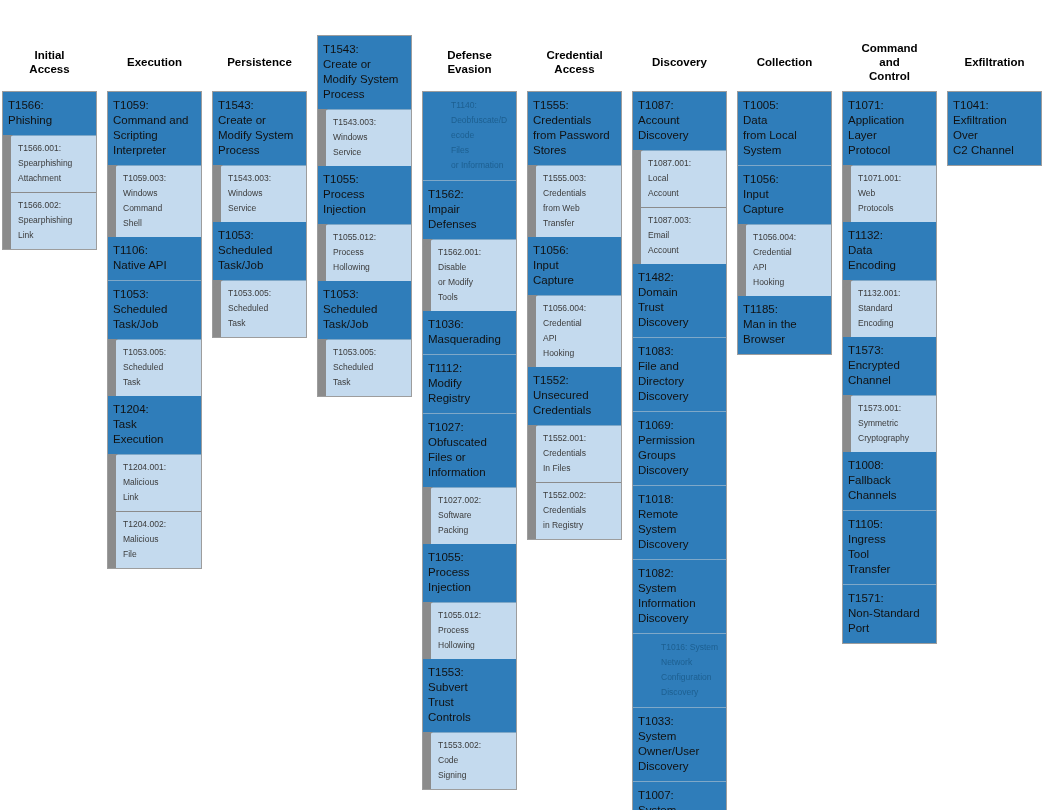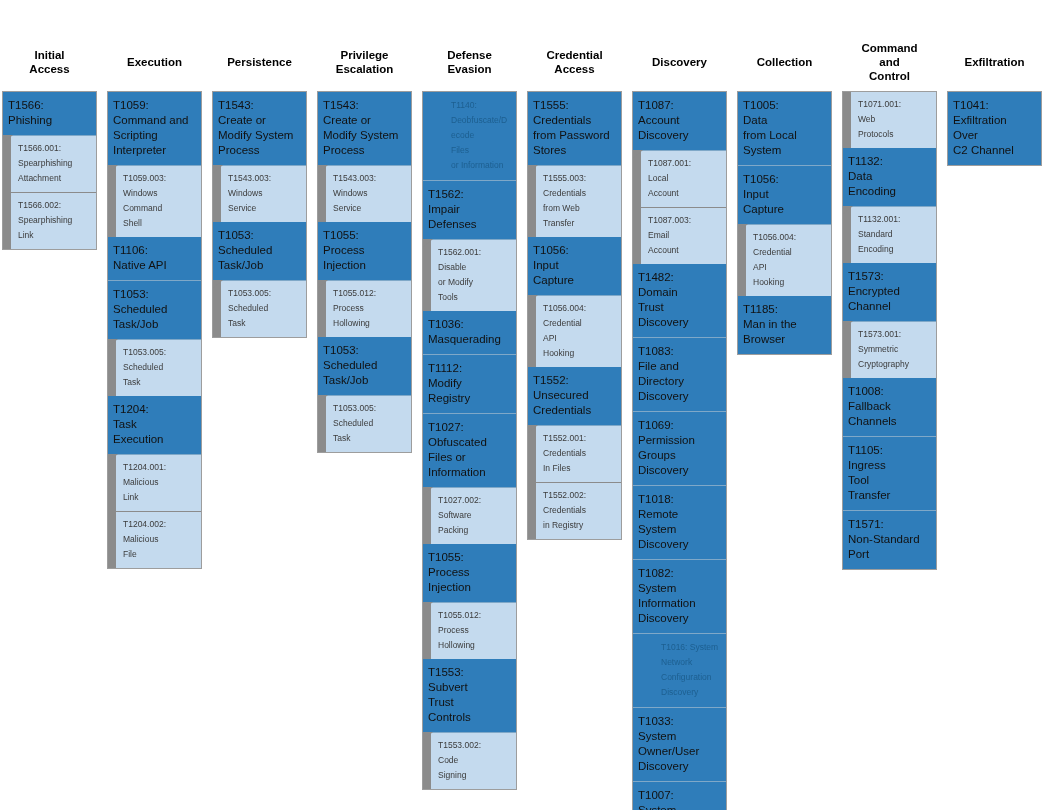--- a/index.html
+++ b/index.html
@@ -212,26 +212,20 @@
         <div class="subwrap">
           <div class="sub last">
             <span class="sub-id">T1053.005:</span>
             <span class="sub-line">Scheduled</span>
             <span class="sub-line">Task</span>
           </div>
         </div>
       </div>
     </div>
     <div class="tactic-col">
-      <div class="tactic-header">
-        <div>
-          <span class="tech-line">Privilege</span>
-          <span class="tech-line">Escalation</span>
-        </div>
-      </div>
       <div class="col-body">
         <div class="tech hassub">
           <span class="tech-id">T1543:</span>
           <span class="tech-line">Create or</span>
           <span class="tech-line">Modify System</span>
           <span class="tech-line">Process</span>
         </div>
         <div class="subwrap">
           <div class="sub last">
             <span class="sub-id">T1543.003:</span>
@@ -504,20 +498,26 @@
     </div>
     <div class="tactic-col">
       <div class="tactic-header">
         <div>
           <span class="tech-line">Command</span>
           <span class="tech-line">and</span>
           <span class="tech-line">Control</span>
         </div>
       </div>
       <div class="col-body">
+        <div class="tech hassub">
+          <span class="tech-id">T1071:</span>
+          <span class="tech-line">Application</span>
+          <span class="tech-line">Layer</span>
+          <span class="tech-line">Protocol</span>
+        </div>
         <div class="subwrap">
           <div class="sub last">
             <span class="sub-id">T1071.001:</span>
             <span class="sub-line">Web</span>
             <span class="sub-line">Protocols</span>
           </div>
         </div>
         <div class="tech hassub">
           <span class="tech-id">T1132:</span>
           <span class="tech-line">Data</span>

